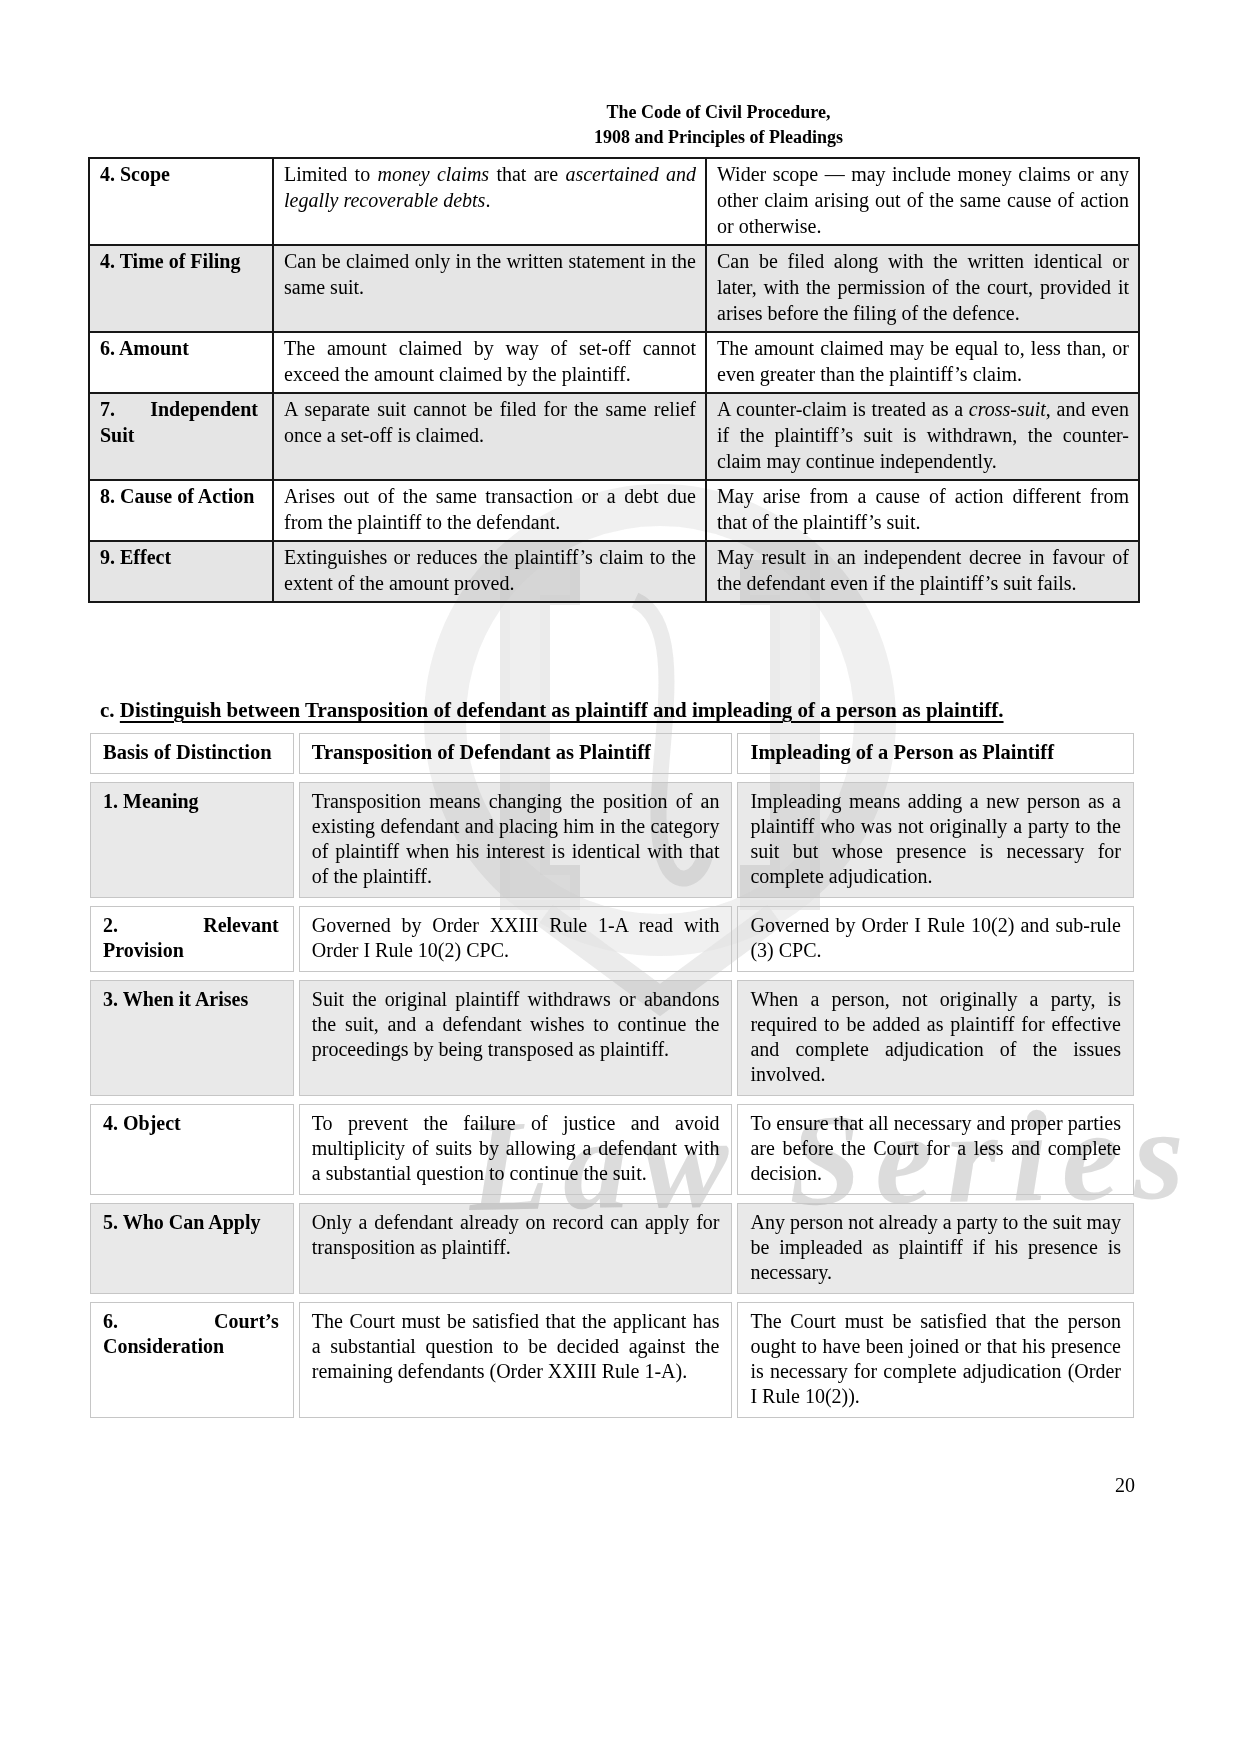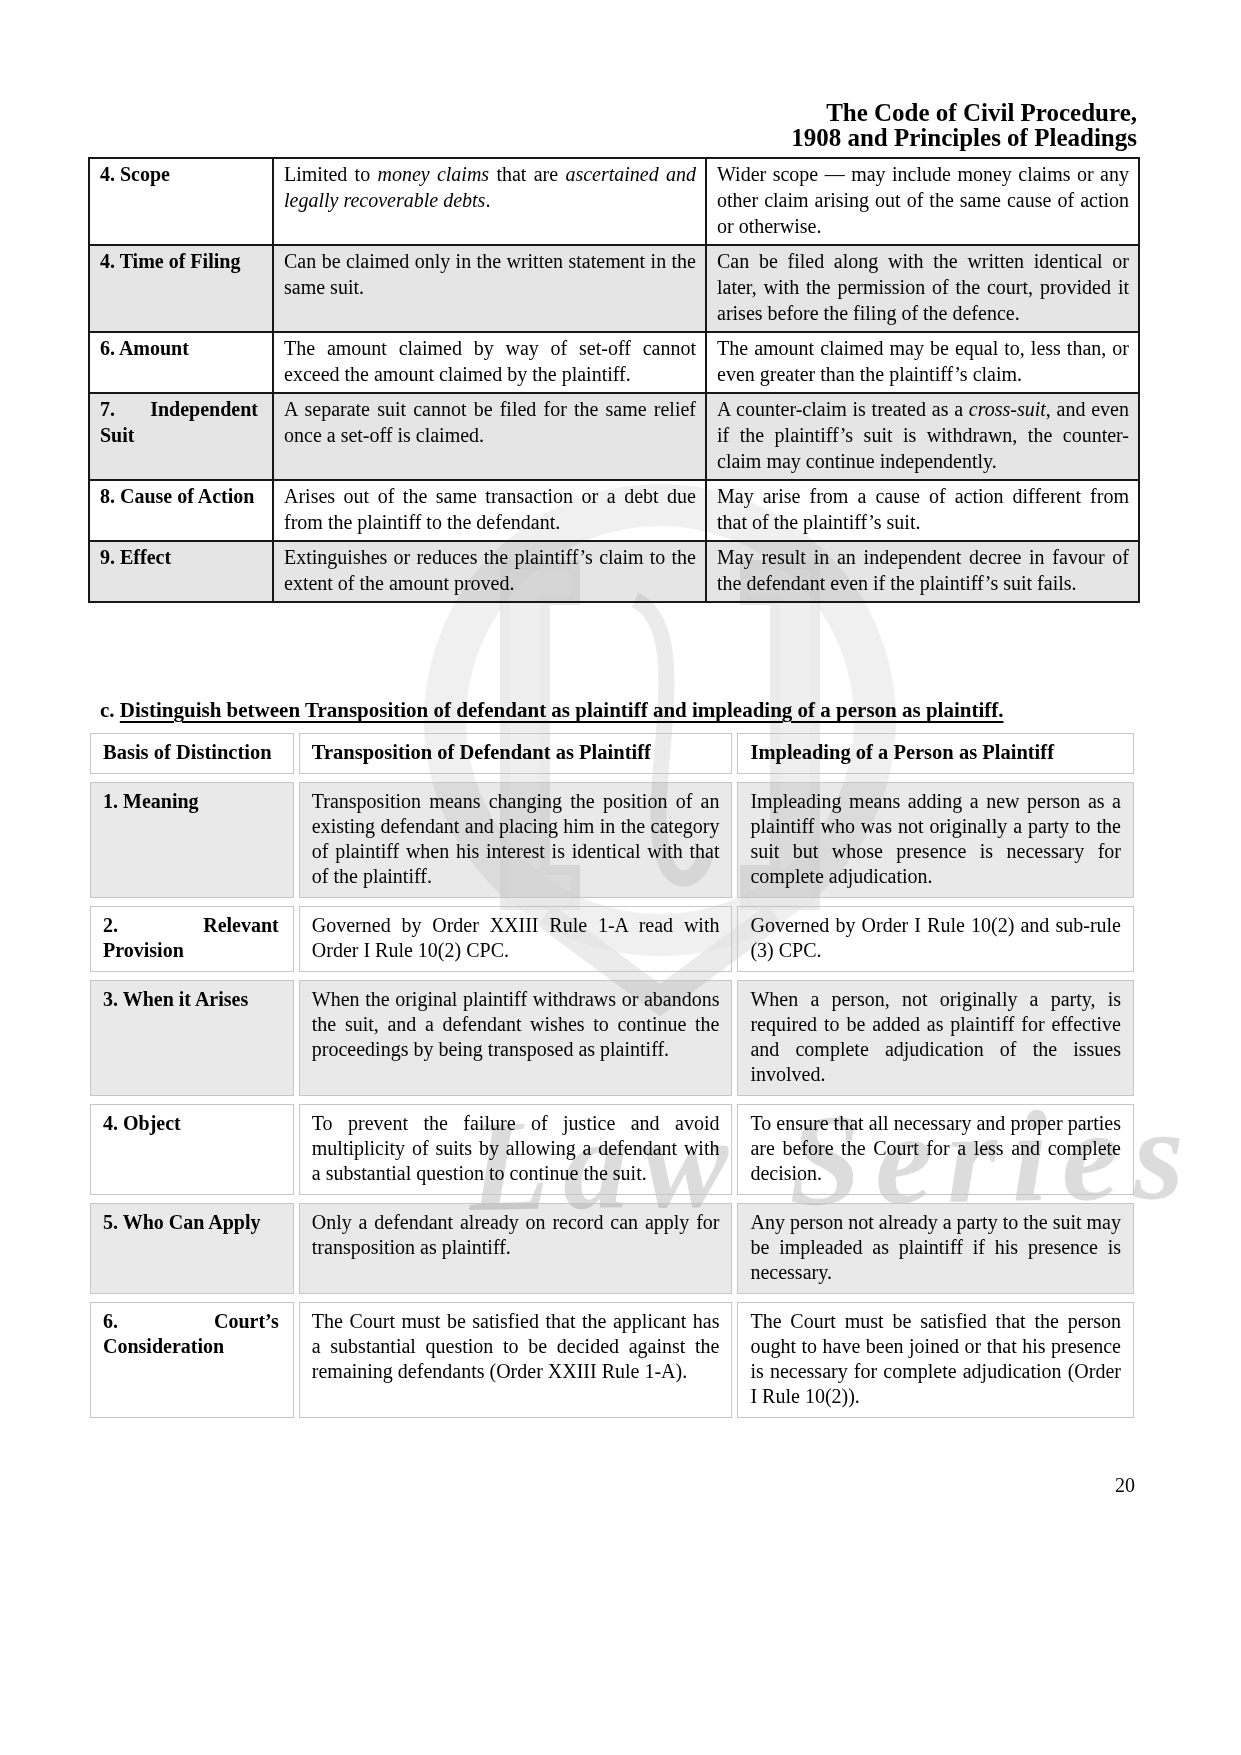--- a/index.html
+++ b/index.html
@@ -19,23 +19,23 @@
     z-index:0;
     pointer-events:none;
   }
 
   
   .content { position:relative; z-index:1; }
 
   .doc-header {
     position:absolute;
     top:100px; right:104px; left:300px;
-    text-align:right;
+    text-align:center;
     font-weight:700;
-    font-size:25px;
+    font-size:18px;
     line-height:25px;
     white-space:nowrap;
   }
 
   table.t1 {
     position:absolute;
     left:88px; top:157px;
     width:1050px;
     border-collapse:collapse;
     table-layout:fixed;
@@ -179,21 +179,21 @@
           <td>Transposition means changing the position of an existing defendant and placing him in the category of plaintiff when his interest is identical with that of the plaintiff.</td>
           <td>Impleading means adding a new person as a plaintiff who was not originally a party to the suit but whose presence is necessary for complete adjudication.</td>
         </tr>
         <tr>
           <td class="basis">2. Relevant Provision</td>
           <td>Governed by Order XXIII Rule 1-A read with Order I Rule 10(2) CPC.</td>
           <td>Governed by Order I Rule 10(2) and sub-rule (3) CPC.</td>
         </tr>
         <tr class="shade">
           <td class="basis">3. When it Arises</td>
-          <td>When the original plaintiff withdraws or abandons the suit, and a defendant wishes to continue the proceedings by being transposed as plaintiff.</td>
+          <td>Suit the original plaintiff withdraws or abandons the suit, and a defendant wishes to continue the proceedings by being transposed as plaintiff.</td>
           <td>When a person, not originally a party, is required to be added as plaintiff for effective and complete adjudication of the issues involved.</td>
         </tr>
         <tr>
           <td class="basis">4. Object</td>
           <td>To prevent the failure of justice and avoid multiplicity of suits by allowing a defendant with a substantial question to continue the suit.</td>
           <td>To ensure that all necessary and proper parties are before the Court for a less and complete decision.</td>
         </tr>
         <tr class="shade">
           <td class="basis">5. Who Can Apply</td>
           <td>Only a defendant already on record can apply for transposition as plaintiff.</td>

